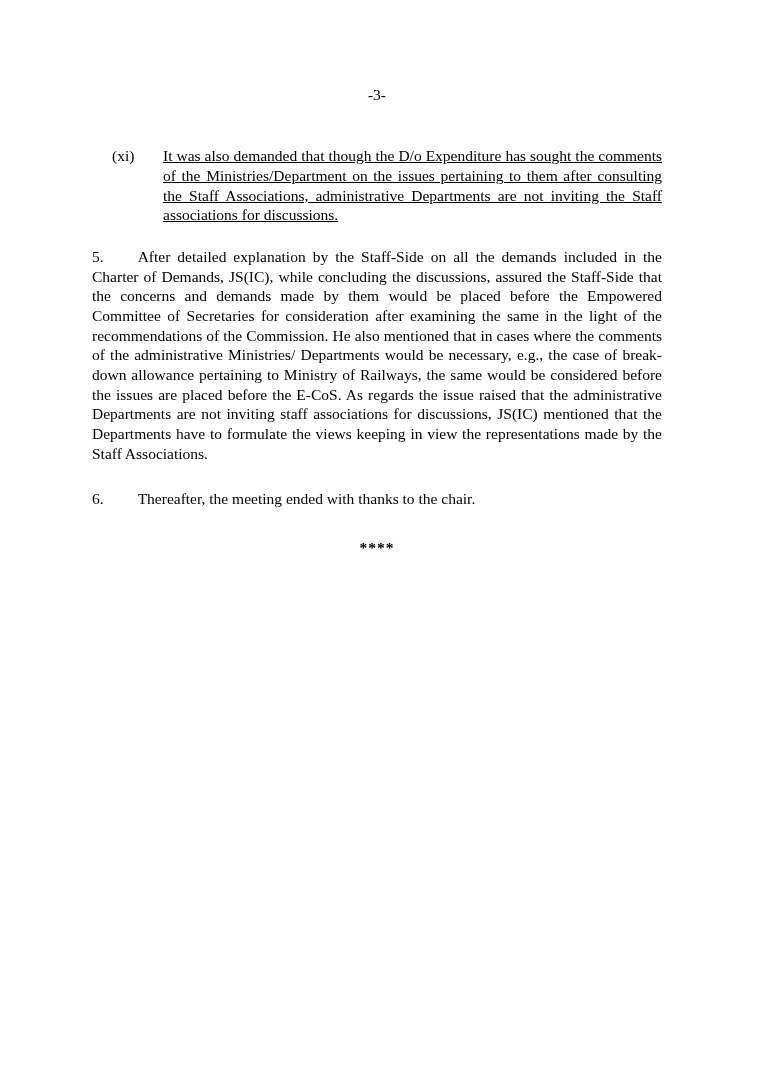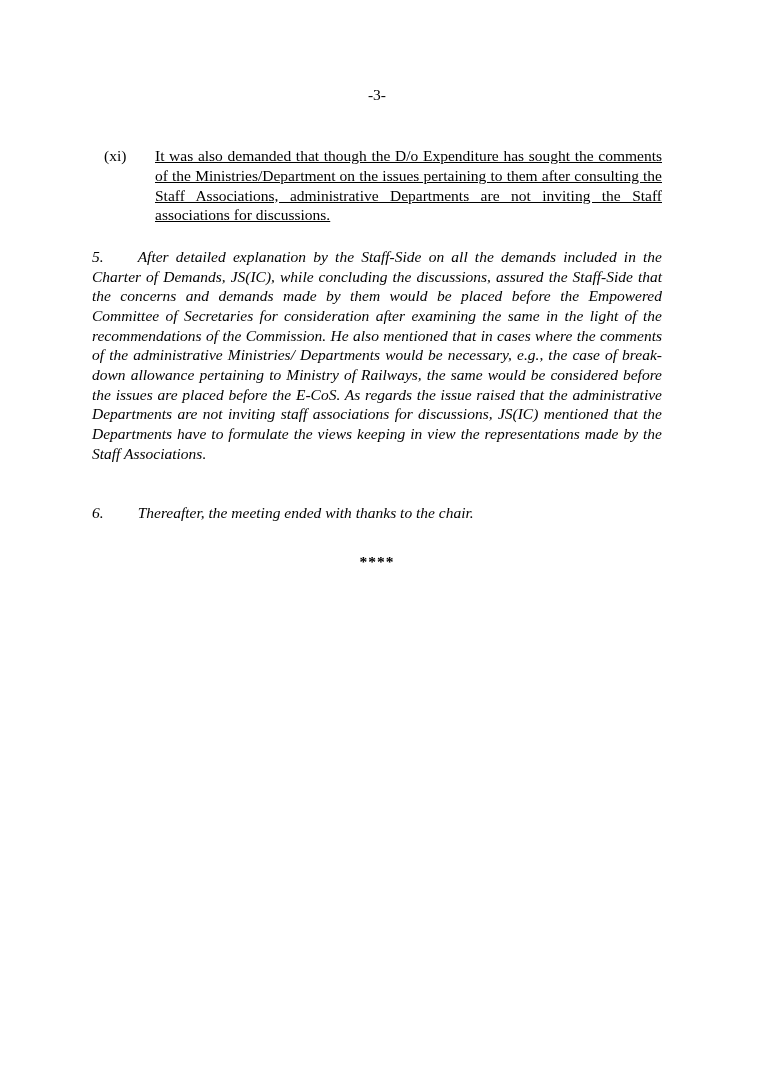--- a/index.html
+++ b/index.html
@@ -24,46 +24,45 @@
     padding: 85px 106px 0 92px;
   }
   .page-number {
     text-align: center;
     font-size: 15.5px;
     line-height: 1.25;
   }
   .list-item {
     display: flex;
     margin-top: 42px;
-    margin-left: 12px;
+    margin-left: 20px;
     font-size: 15.5px;
     line-height: 1.27;
   }
   .list-item .label {
     width: 51px;
     flex-shrink: 0;
   }
   .list-item .text {
     flex: 1;
     text-align: justify;
     text-decoration: underline;
   }
   .para {
     margin-top: 22px;
     font-size: 15.5px;
     line-height: 1.27;
     text-align: justify;
-    font-style: italic;
   }
   .para .tab {
     display: inline-block;
     width: 34px;
   }
   .para.single {
-    margin-top: 40px;
+    margin-top: 26px;
     text-align: left;
   }
   .footer-mark {
     margin-top: 30px;
     text-align: center;
     font-size: 15.5px;
     font-weight: bold;
     letter-spacing: 1px;
   }
 </style>

